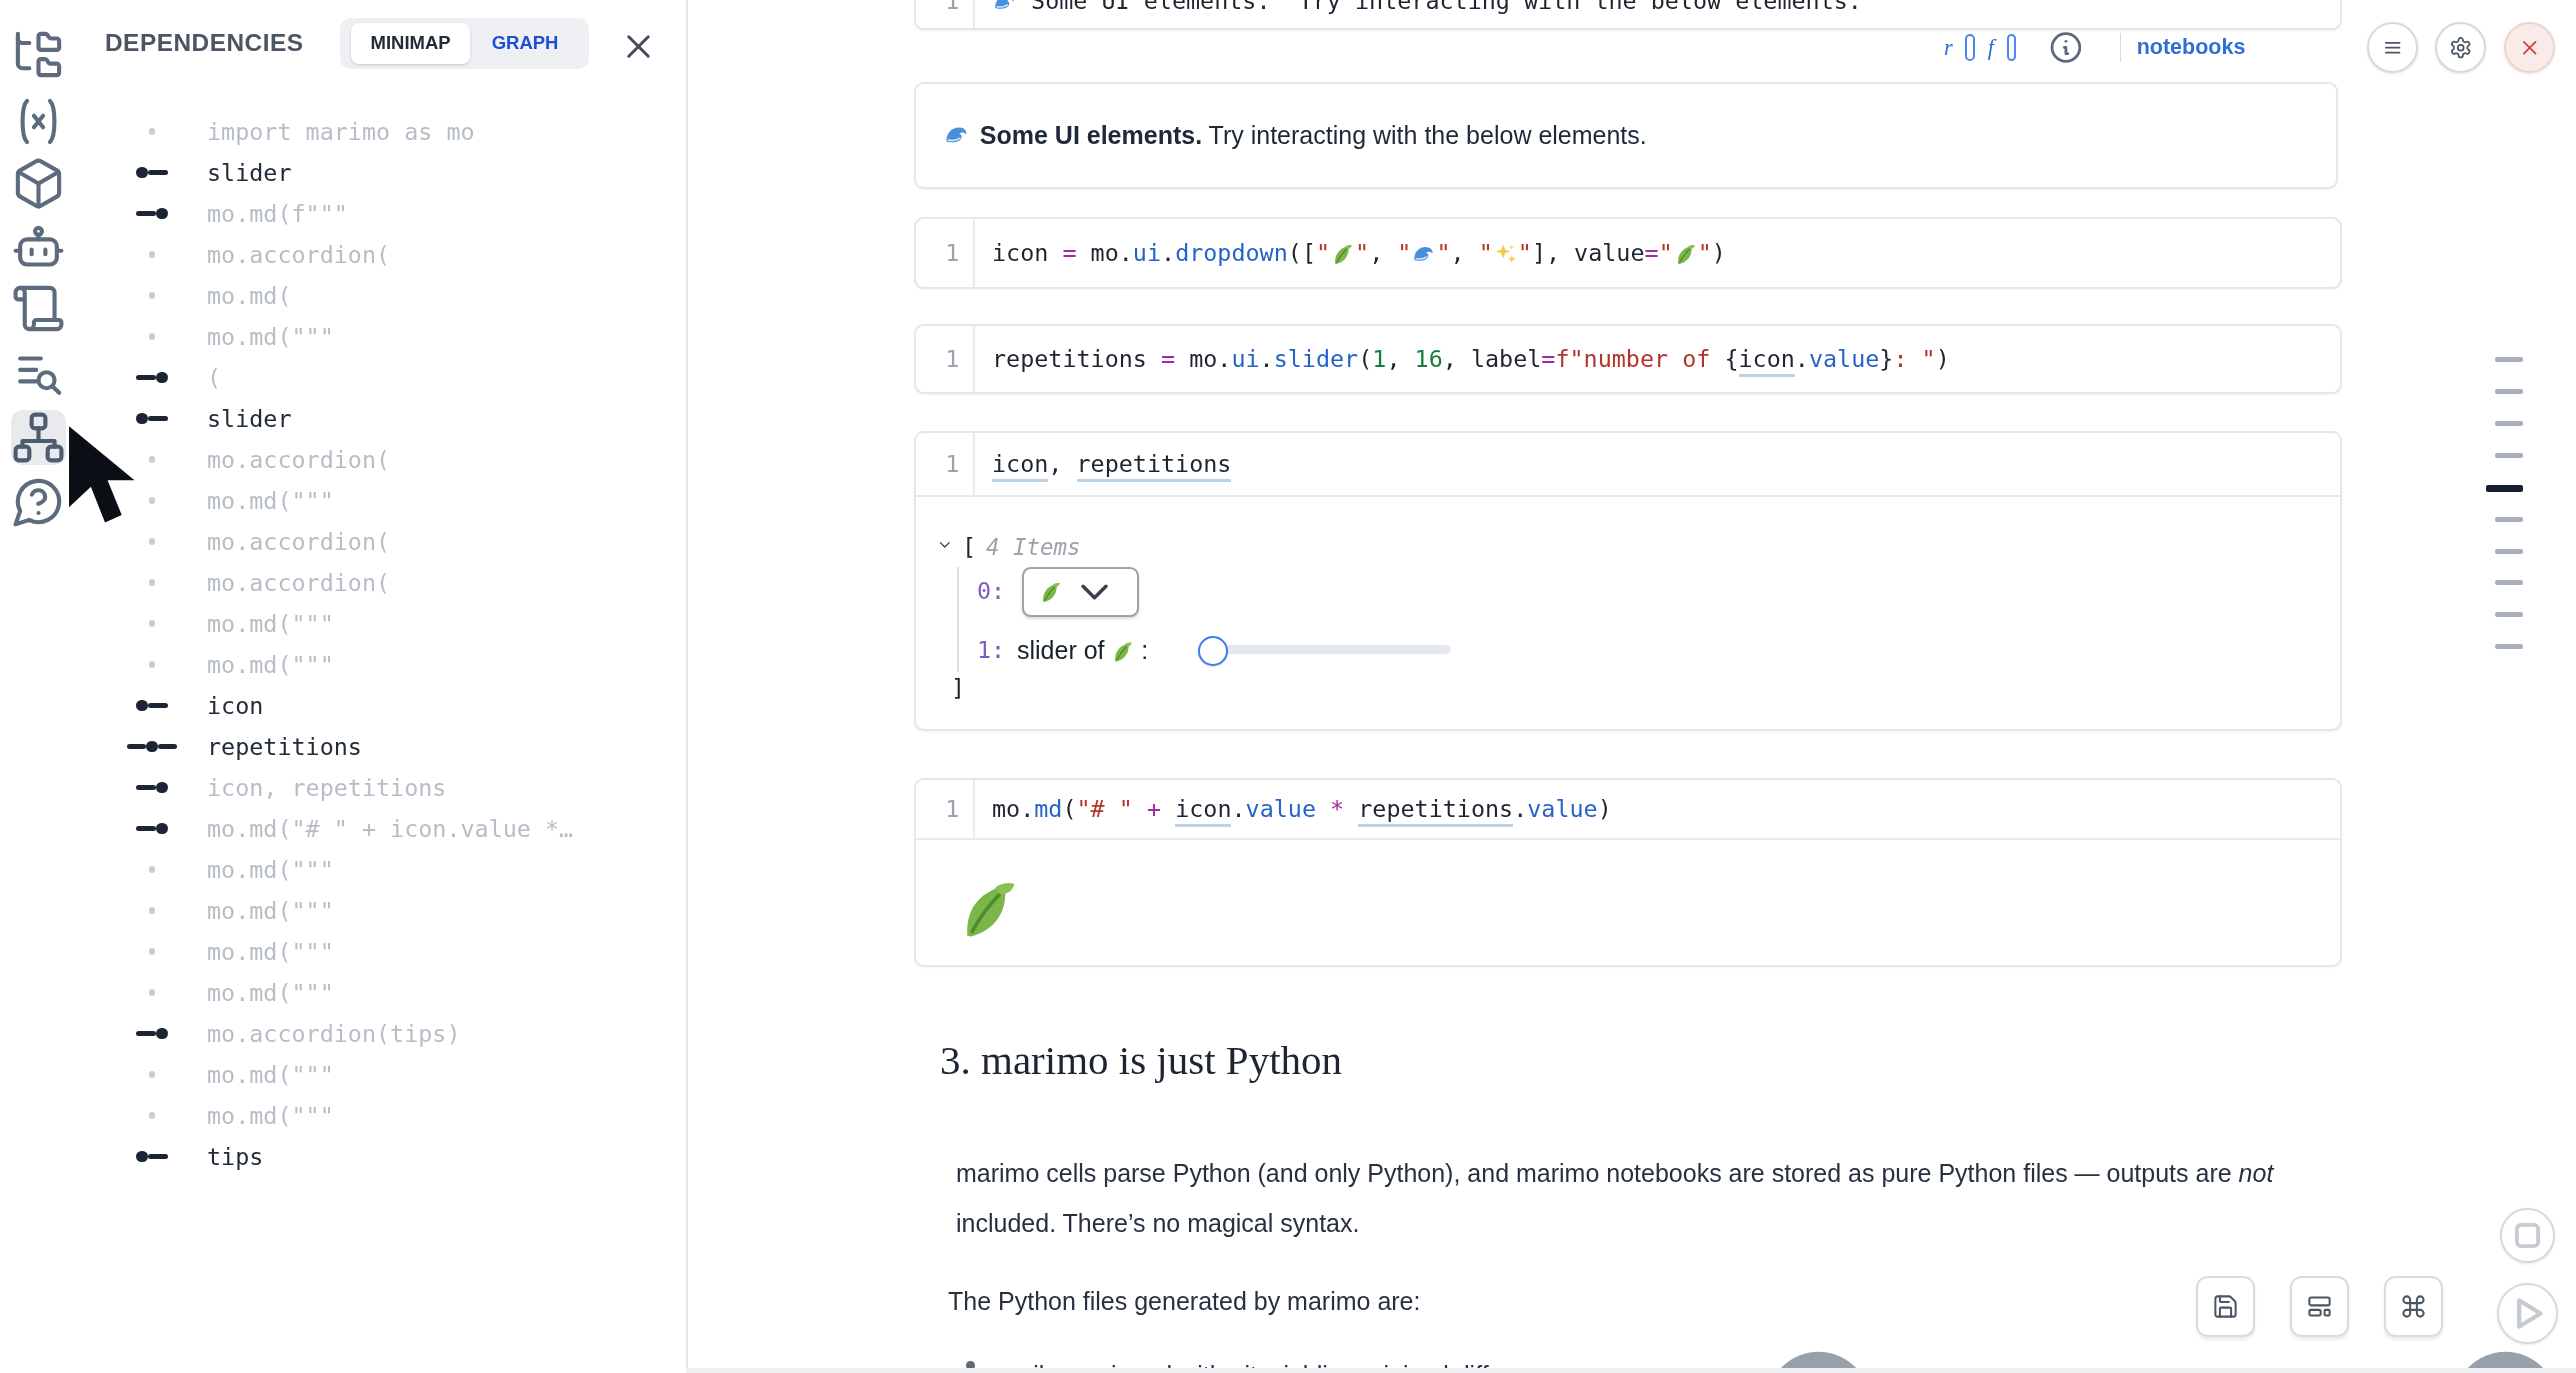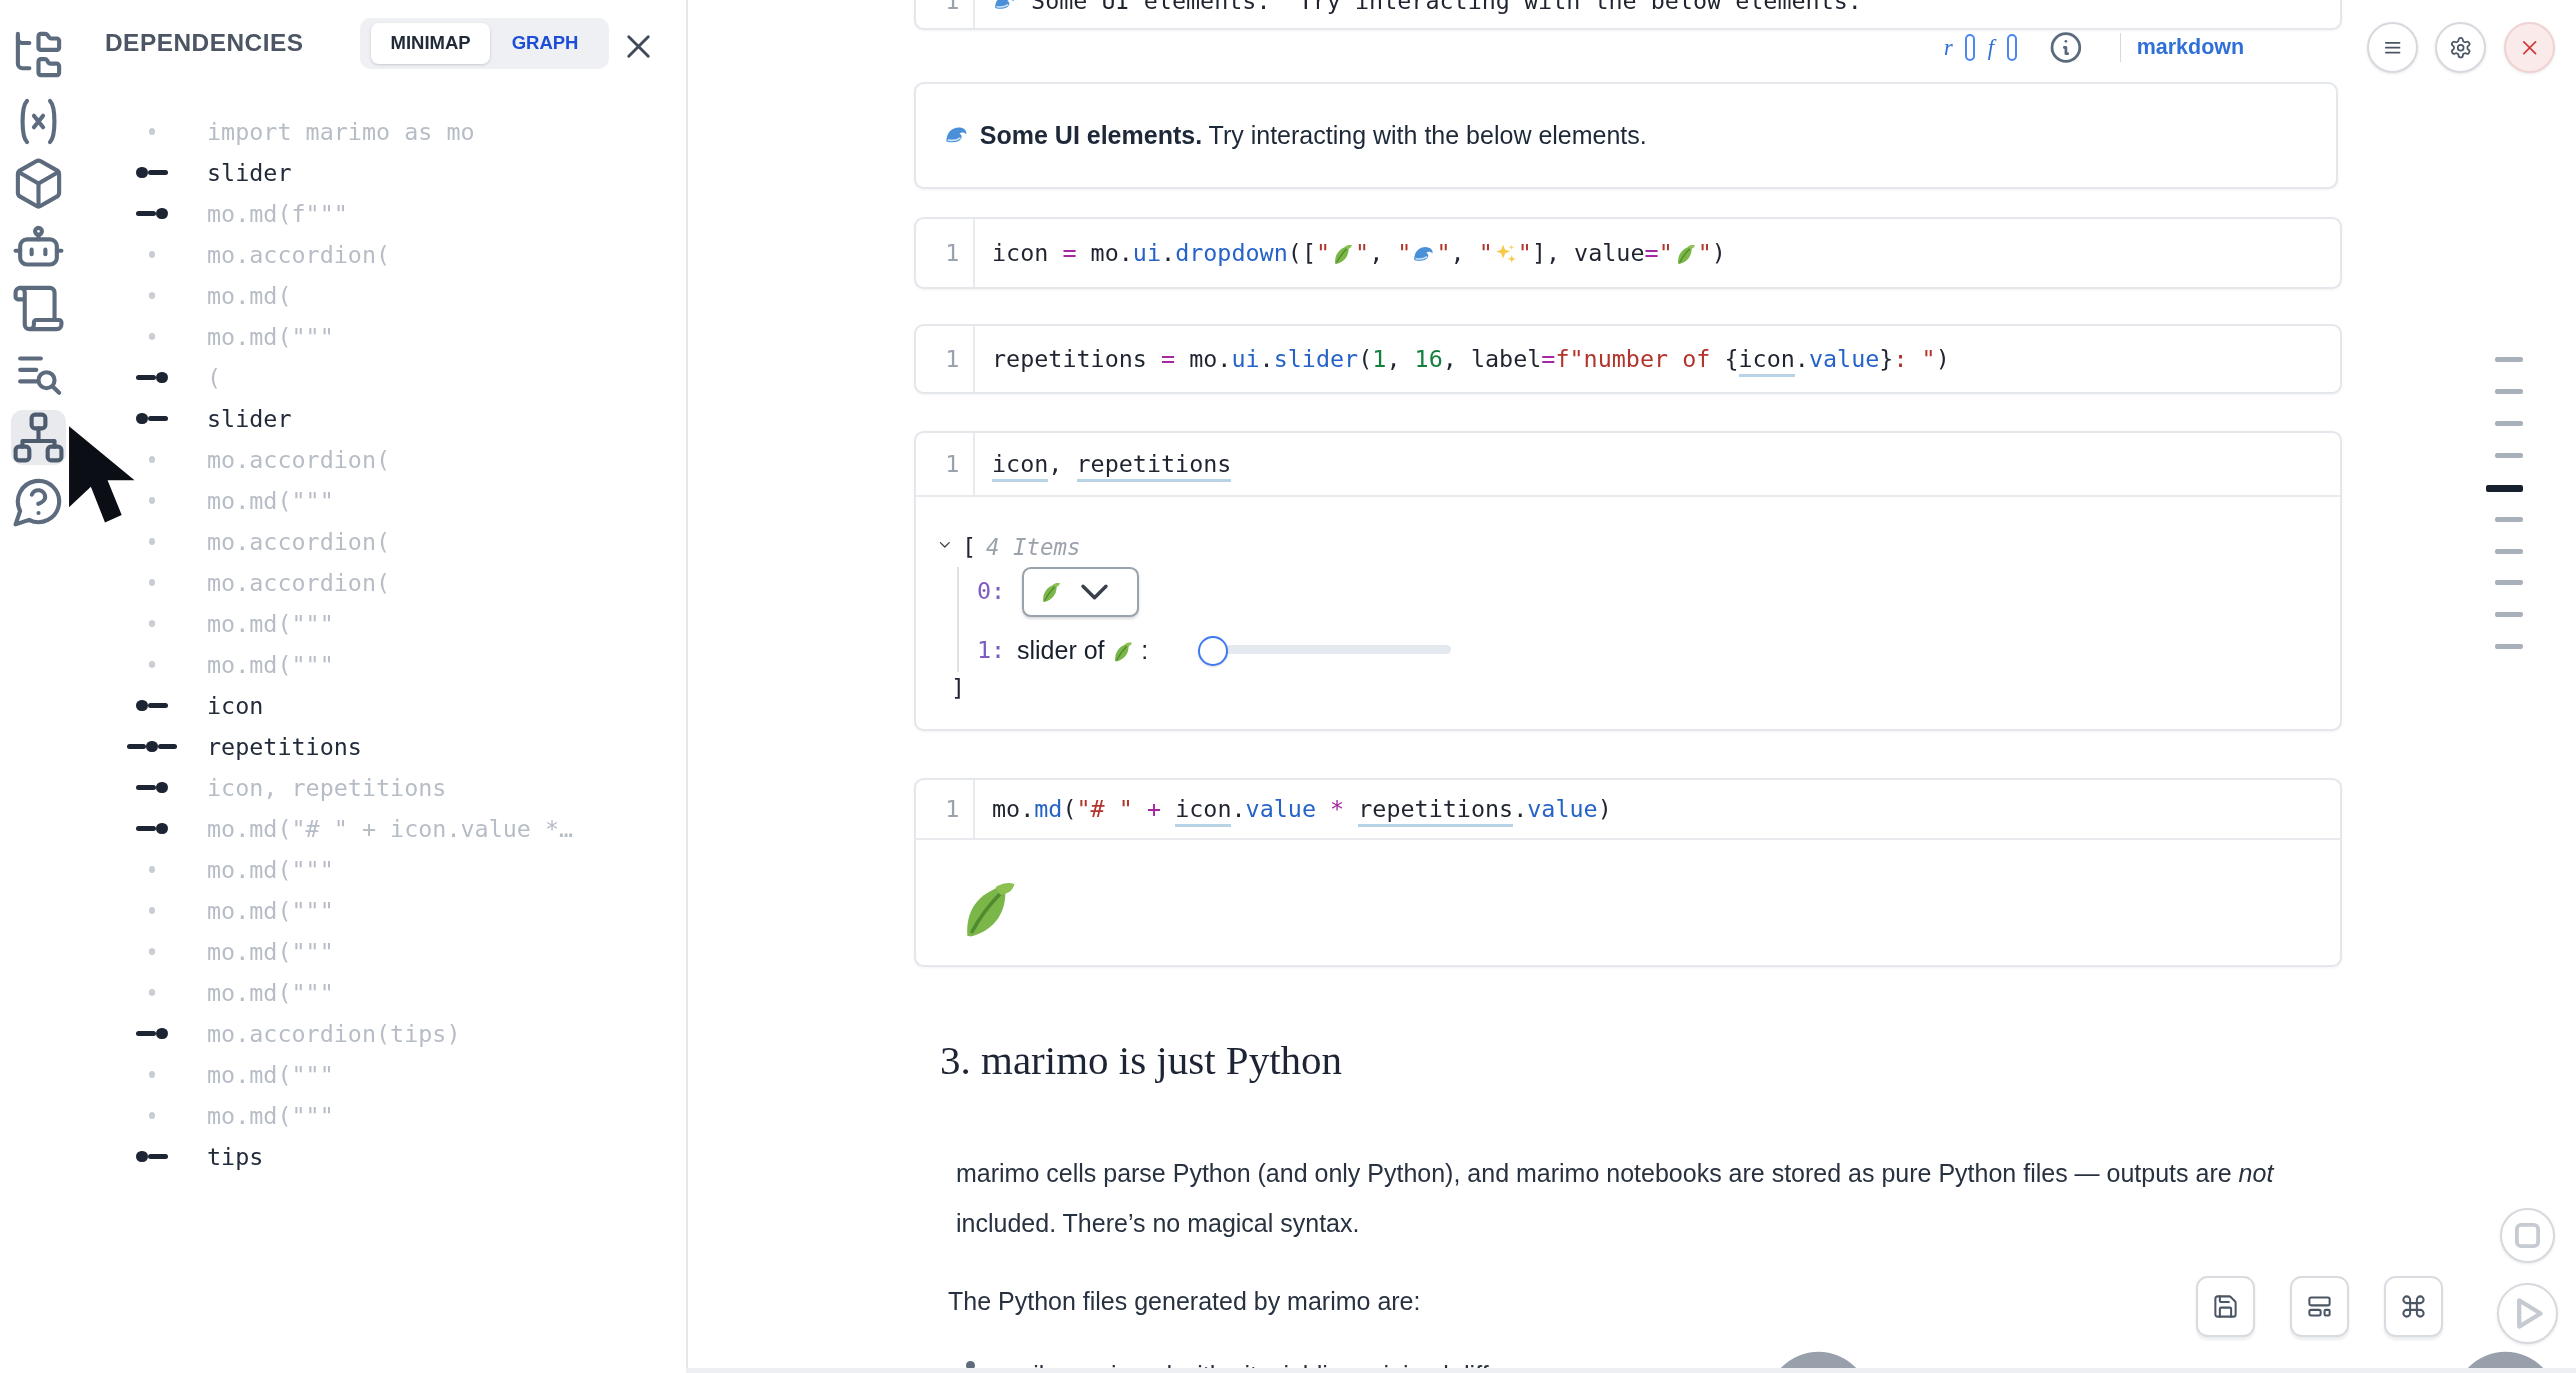--- a/index.html
+++ b/index.html
@@ -13,21 +13,21 @@
   .side-btn{position:absolute;left:10.7px;width:55px;height:55px;border-radius:11.7px;
             display:flex;align-items:center;justify-content:center;color:#5d6b7e;cursor:pointer;}
   .side-btn svg{width:33px;height:33px;}
   .side-btn.active{background:#e9eaed;color:#4e5c6f;}
 
   
   #dep-panel{position:absolute;left:76px;top:0;width:610px;height:100%;background:#fff;
              border-right:2px solid #e5e8ec;}
   #panel-title{position:absolute;left:29px;top:29px;font-size:24.4px;font-weight:bold;
                letter-spacing:0.5px;color:#4b5563;}
-  #tab-group{position:absolute;left:284px;top:17.6px;height:51px;background:#eef0f3;border-radius:10.7px;
+  #tab-group{position:absolute;left:264px;top:17.6px;height:51px;background:#eef0f3;border-radius:10.7px;
              display:flex;align-items:center;padding:0 11px;gap:2px;}
   .tab{height:41px;display:flex;align-items:center;padding:0 19.5px;border-radius:7.8px;
        font-size:18.5px;font-weight:bold;color:#1d4ed8;cursor:pointer;}
   .tab.active{background:#fff;color:#222b38;box-shadow:0 1px 2.9px rgba(15,23,42,.18);}
   #panel-close{position:absolute;left:543px;top:27px;width:39px;height:39px;display:flex;
                align-items:center;justify-content:center;color:#414b5a;cursor:pointer;}
   #panel-close svg{width:25px;height:25px;}
 
   #minimap-list{position:absolute;left:0;top:111px;width:608px;}
   .mm-row{position:relative;height:41px;display:flex;align-items:center;cursor:pointer;}
@@ -386,21 +386,21 @@
     <span class="tb-letter">f</span>
     <span class="tb-check"></span>
     <span class="tb-info" style="display: inline-block; width: 100%; height: 100%;">
         <svg viewBox="0 0 24 24" fill="none" stroke="currentColor" stroke-width="1.8" stroke-linecap="round" stroke-linejoin="round" style="width:100%;height:100%;display:block">
           <circle cx="12" cy="12" r="9"></circle>
           <path d="M12 8h.01"></path>
           <path d="M11 12h1v4h1.2"></path>
         </svg>
       </span>
     <span class="tb-div"></span>
-    <span class="tb-lang">markdown</span>
+    <span class="tb-lang">notebooks</span>
   </div>
 
   <div class="outbox" style="top:82px;height:107px;display:flex;align-items:center;padding-left:27px;box-sizing:border-box;">
     <span class="emoji" style="margin-right:9.8px;"><svg viewBox="0 0 32 32" style="width:27px;height:27px;display:inline-block;vertical-align:middle">
           <path d="M4 23c0-11 7.5-17 16-16.4 5.6.4 8.6 4.4 7.4 8.2-1.8-2.8-5.8-3-7.8-.8 2.2.8 3.2 3 2.2 5.2C19.8 23.6 13 25.4 4 23z" fill="#4a90d9"></path>
           <path d="M6.5 21.5c6 1 10.5-.2 13.5-2.4" stroke="#cfe4f7" stroke-width="2" fill="none" stroke-linecap="round"></path>
         </svg></span>
     <span style="font-size:25px;color:#1d2838;">
       <b>Some UI elements.</b><span> Try interacting with the below elements.</span>
     </span>

